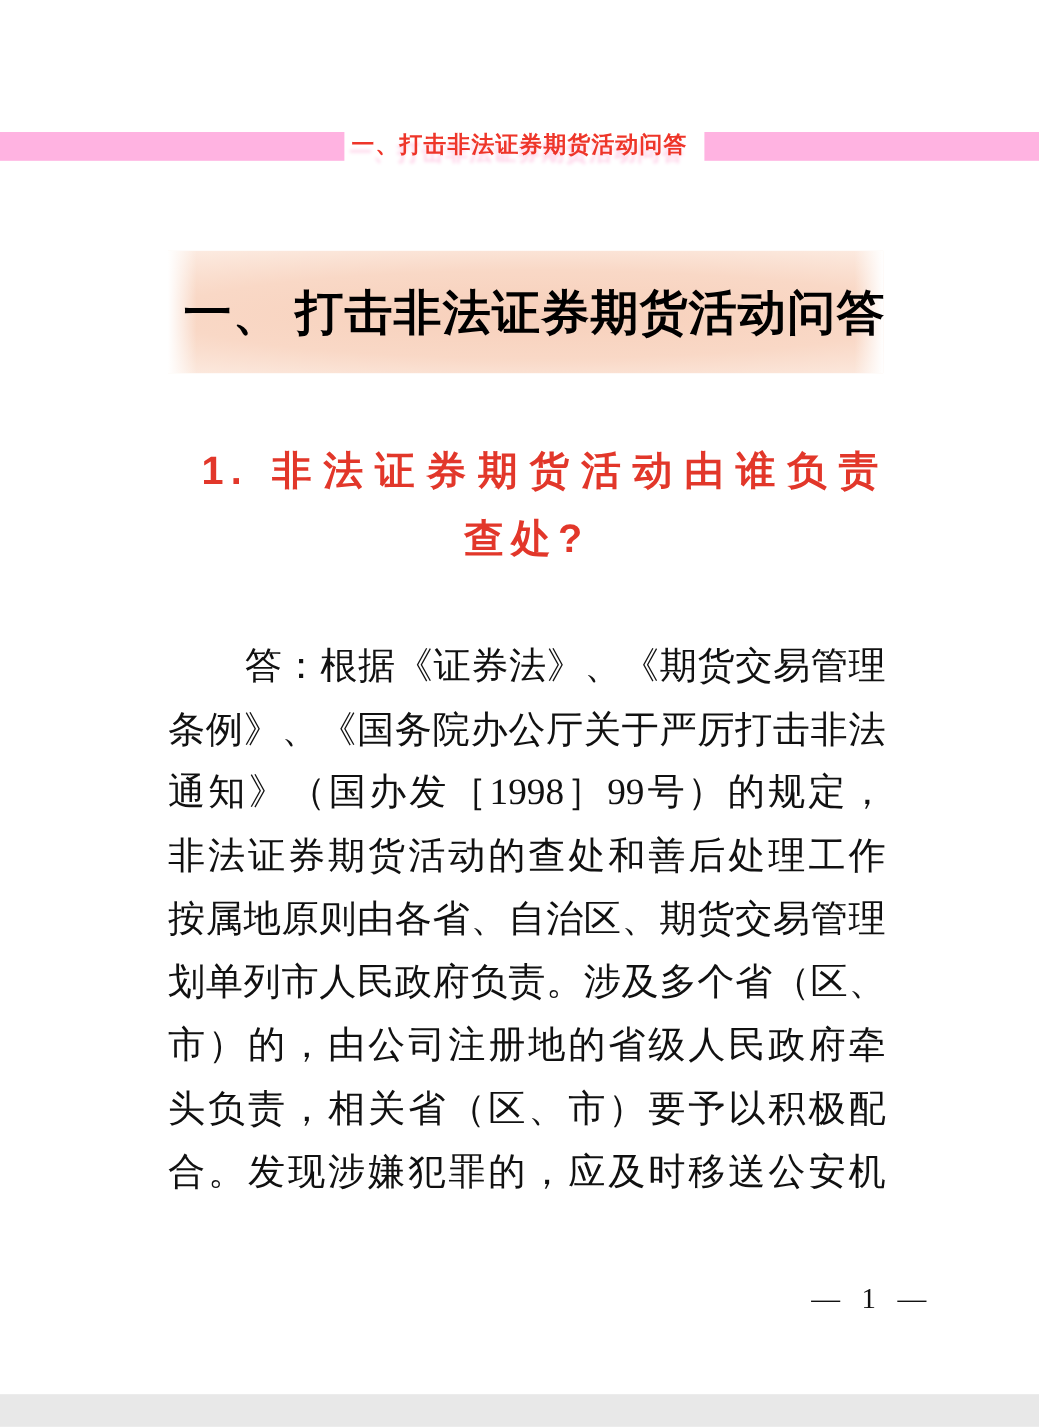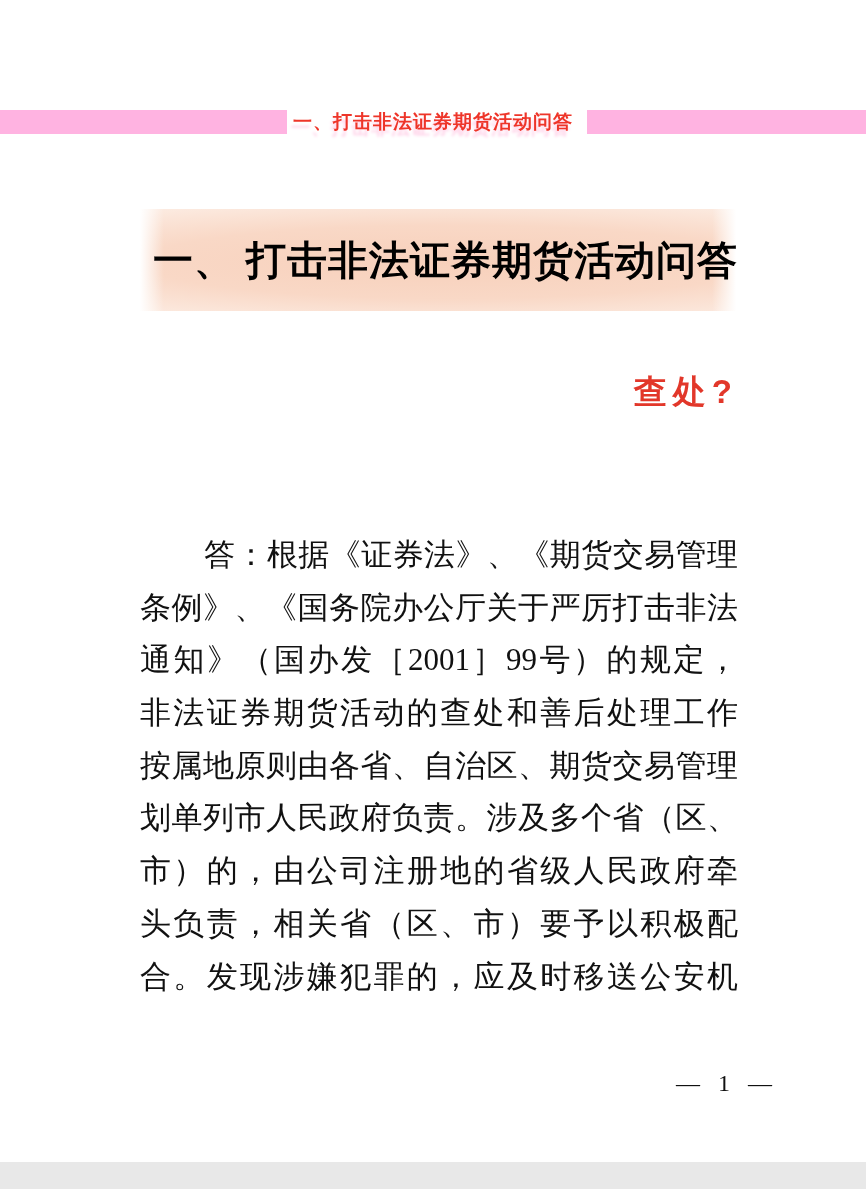--- a/index.html
+++ b/index.html
@@ -44,21 +44,21 @@
   .question{
     position:absolute;left:140px;top:363px;width:598px;
     font-family:"Liberation Sans","DejaVu Sans",sans-serif;
     font-weight:bold;font-size:33px;line-height:57px;
     color:#e2372a;letter-spacing:6px;
   }
   .question-line1{
     padding-left:28px;
     text-align:justify;text-align-last:justify;
   }
-  .question-line2{text-align:right;}
+  .question-line2{text-align:center;}
 
   
   .body-text{
     position:absolute;left:140px;top:529px;width:598px;
     font-size:31px;line-height:52.7px;color:#111;
   }
   .bline{
     text-align:justify;text-align-last:justify;
     height:52.7px;overflow:hidden;
   }
@@ -80,27 +80,28 @@
     <div class="rule rule-left"></div>
     <div class="rule rule-right"></div>
     <div class="running-header-text">一、打击非法证券期货活动问答</div>
   </div>
 
   <div class="title-band">
     <div class="chapter-title">一、 打击非法证券期货活动问答</div>
   </div>
 
   <div class="question">
+    <div class="question-line1">1. 非法证券期货活动由谁负责</div>
     <div class="question-line2">查处?</div>
   </div>
 
   <div class="body-text">
     <div class="bline indent">答：根据《证券法》、《期货交易管理</div>
     <div class="bline">条例》、《国务院办公厅关于严厉打击非法</div>
-    <div class="bline">通知》（国办发［2001］99号）的规定，</div>
+    <div class="bline">通知》（国办发［1998］99号）的规定，</div>
     <div class="bline">非法证券期货活动的查处和善后处理工作</div>
     <div class="bline">按属地原则由各省、自治区、期货交易管理</div>
     <div class="bline">划单列市人民政府负责。涉及多个省（区、</div>
     <div class="bline">市）的，由公司注册地的省级人民政府牵</div>
     <div class="bline">头负责，相关省（区、市）要予以积极配</div>
     <div class="bline">合。发现涉嫌犯罪的，应及时移送公安机</div>
   </div>
 
   <div class="folio">— 1 —</div>
 

